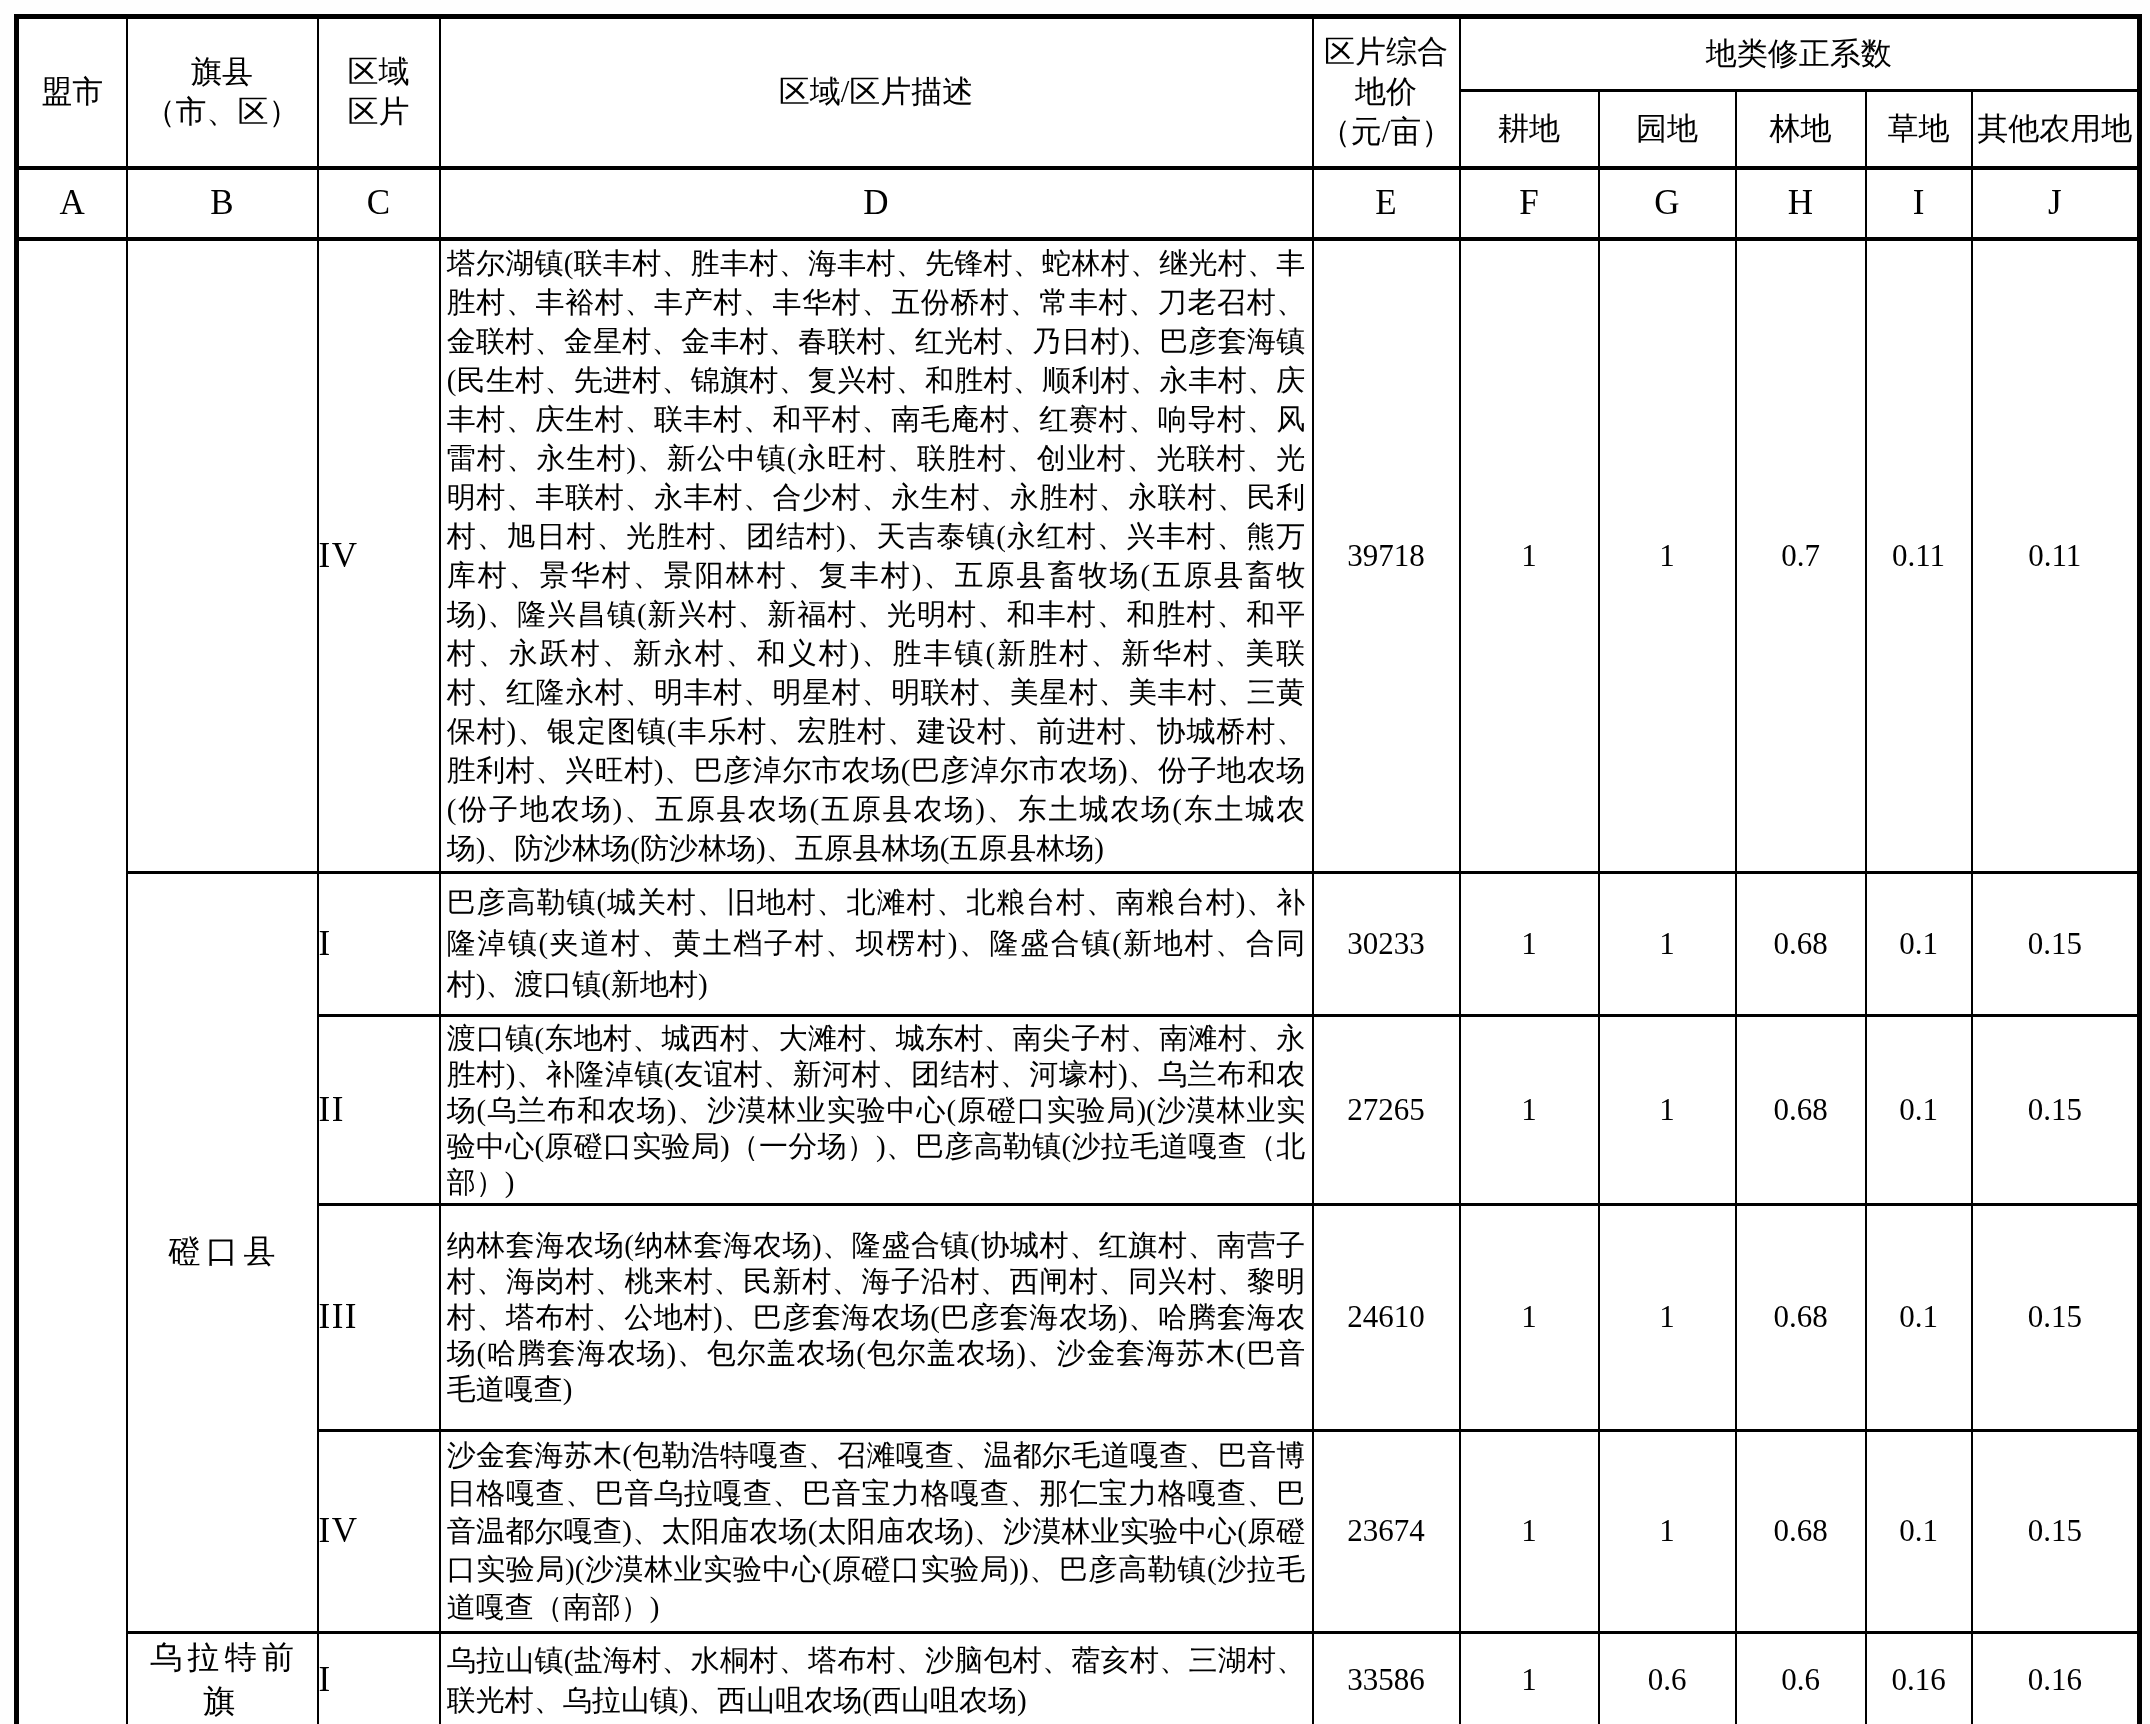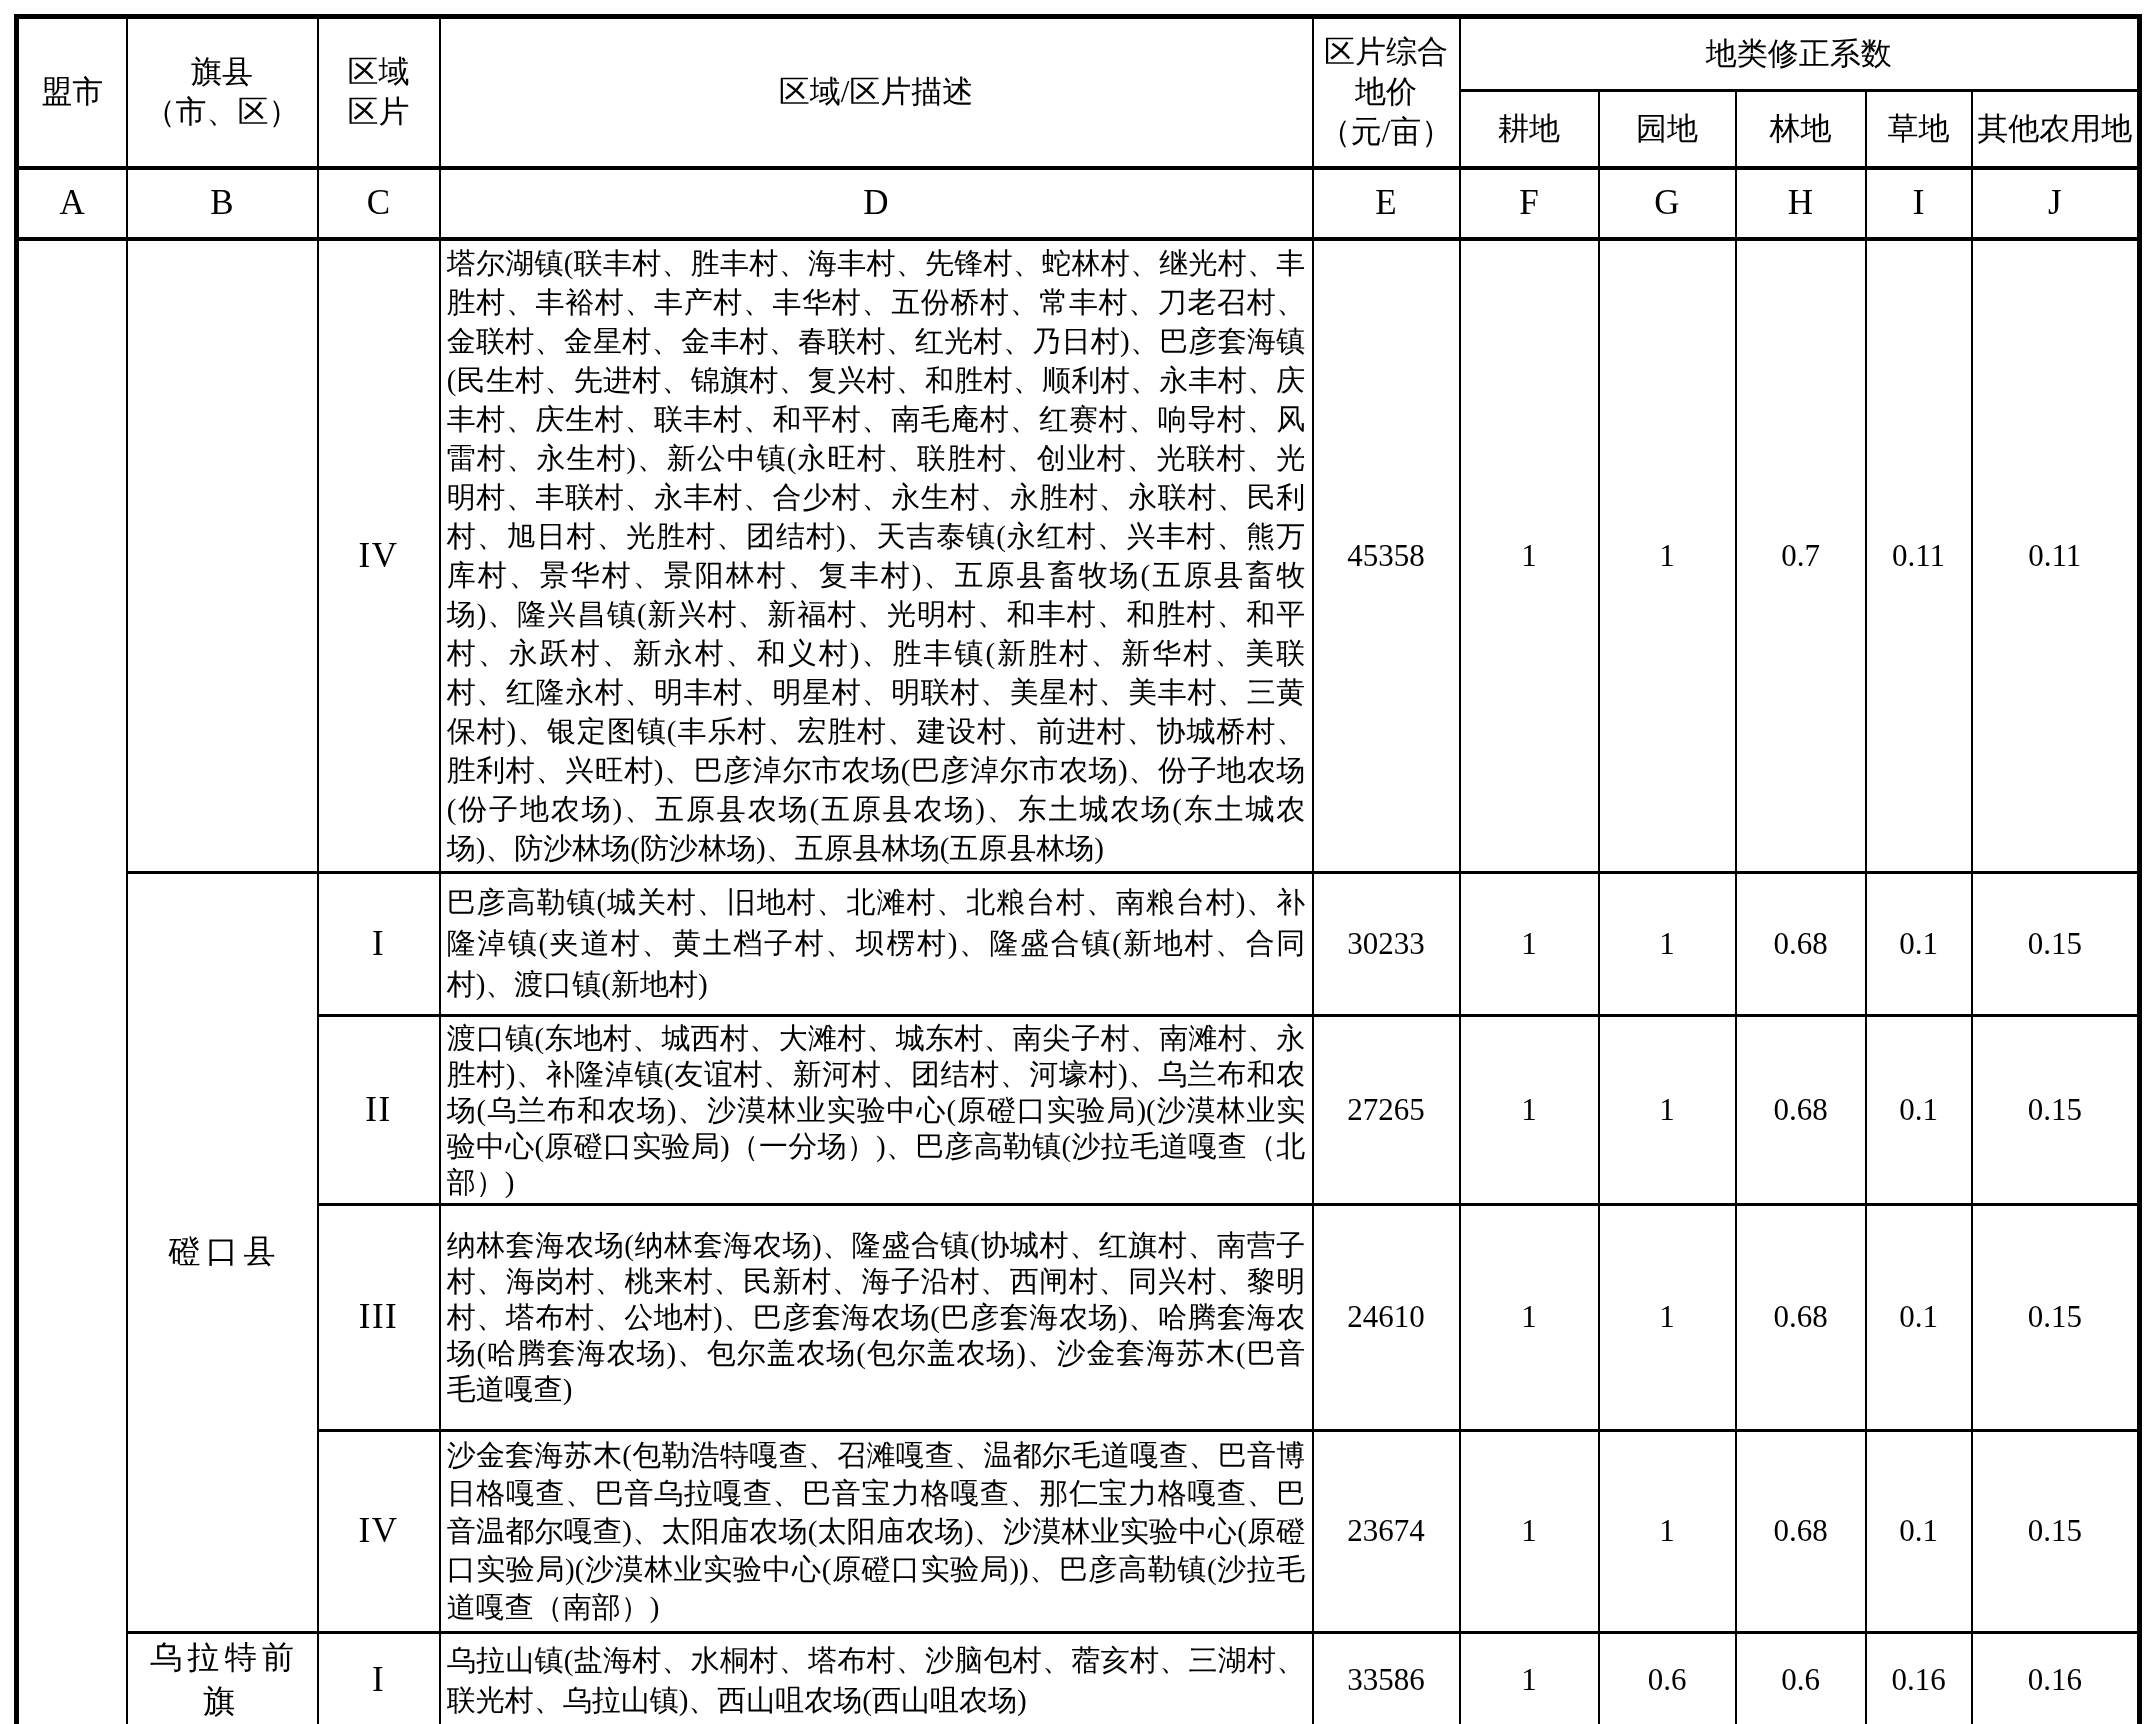--- a/index.html
+++ b/index.html
@@ -56,21 +56,20 @@
     text-align: center;
     font-size: 31px;
     line-height: 40px;
   }
   .preline { white-space: pre-line; }
   .letter {
     text-align: center;
     font-size: 35px;
   }
   .zone {
-    text-align: center;
     font-size: 35px;
     letter-spacing: 1.5px;
   }
   .num {
     text-align: center;
     font-size: 31px;
   }
   .banner {
     text-align: center;
     font-size: 32px;
@@ -143,21 +142,21 @@
       <td class="letter">H</td>
       <td class="letter">I</td>
       <td class="letter">J</td>
     </tr>
 
     <tr class="r0">
       <td rowspan="6"></td>
       <td></td>
       <td class="zone">IV</td>
       <td class="desc">塔尔湖镇(联丰村、胜丰村、海丰村、先锋村、蛇林村、继光村、丰胜村、丰裕村、丰产村、丰华村、五份桥村、常丰村、刀老召村、金联村、金星村、金丰村、春联村、红光村、乃日村)、巴彦套海镇(民生村、先进村、锦旗村、复兴村、和胜村、顺利村、永丰村、庆丰村、庆生村、联丰村、和平村、南毛庵村、红赛村、响导村、风雷村、永生村)、新公中镇(永旺村、联胜村、创业村、光联村、光明村、丰联村、永丰村、合少村、永生村、永胜村、永联村、民利村、旭日村、光胜村、团结村)、天吉泰镇(永红村、兴丰村、熊万库村、景华村、景阳林村、复丰村)、五原县畜牧场(五原县畜牧场)、隆兴昌镇(新兴村、新福村、光明村、和丰村、和胜村、和平村、永跃村、新永村、和义村)、胜丰镇(新胜村、新华村、美联村、红隆永村、明丰村、明星村、明联村、美星村、美丰村、三黄保村)、银定图镇(丰乐村、宏胜村、建设村、前进村、协城桥村、胜利村、兴旺村)、巴彦淖尔市农场(巴彦淖尔市农场)、份子地农场(份子地农场)、五原县农场(五原县农场)、东土城农场(东土城农场)、防沙林场(防沙林场)、五原县林场(五原县林场)</td>
-      <td class="num">45358</td>
+      <td class="num">39718</td>
       <td class="num">1</td>
       <td class="num">1</td>
       <td class="num">0.7</td>
       <td class="num">0.11</td>
       <td class="num">0.11</td>
     </tr>
 
     <tr class="r1">
       <td rowspan="4" class="banner">磴口县</td>
       <td class="zone">I</td>

